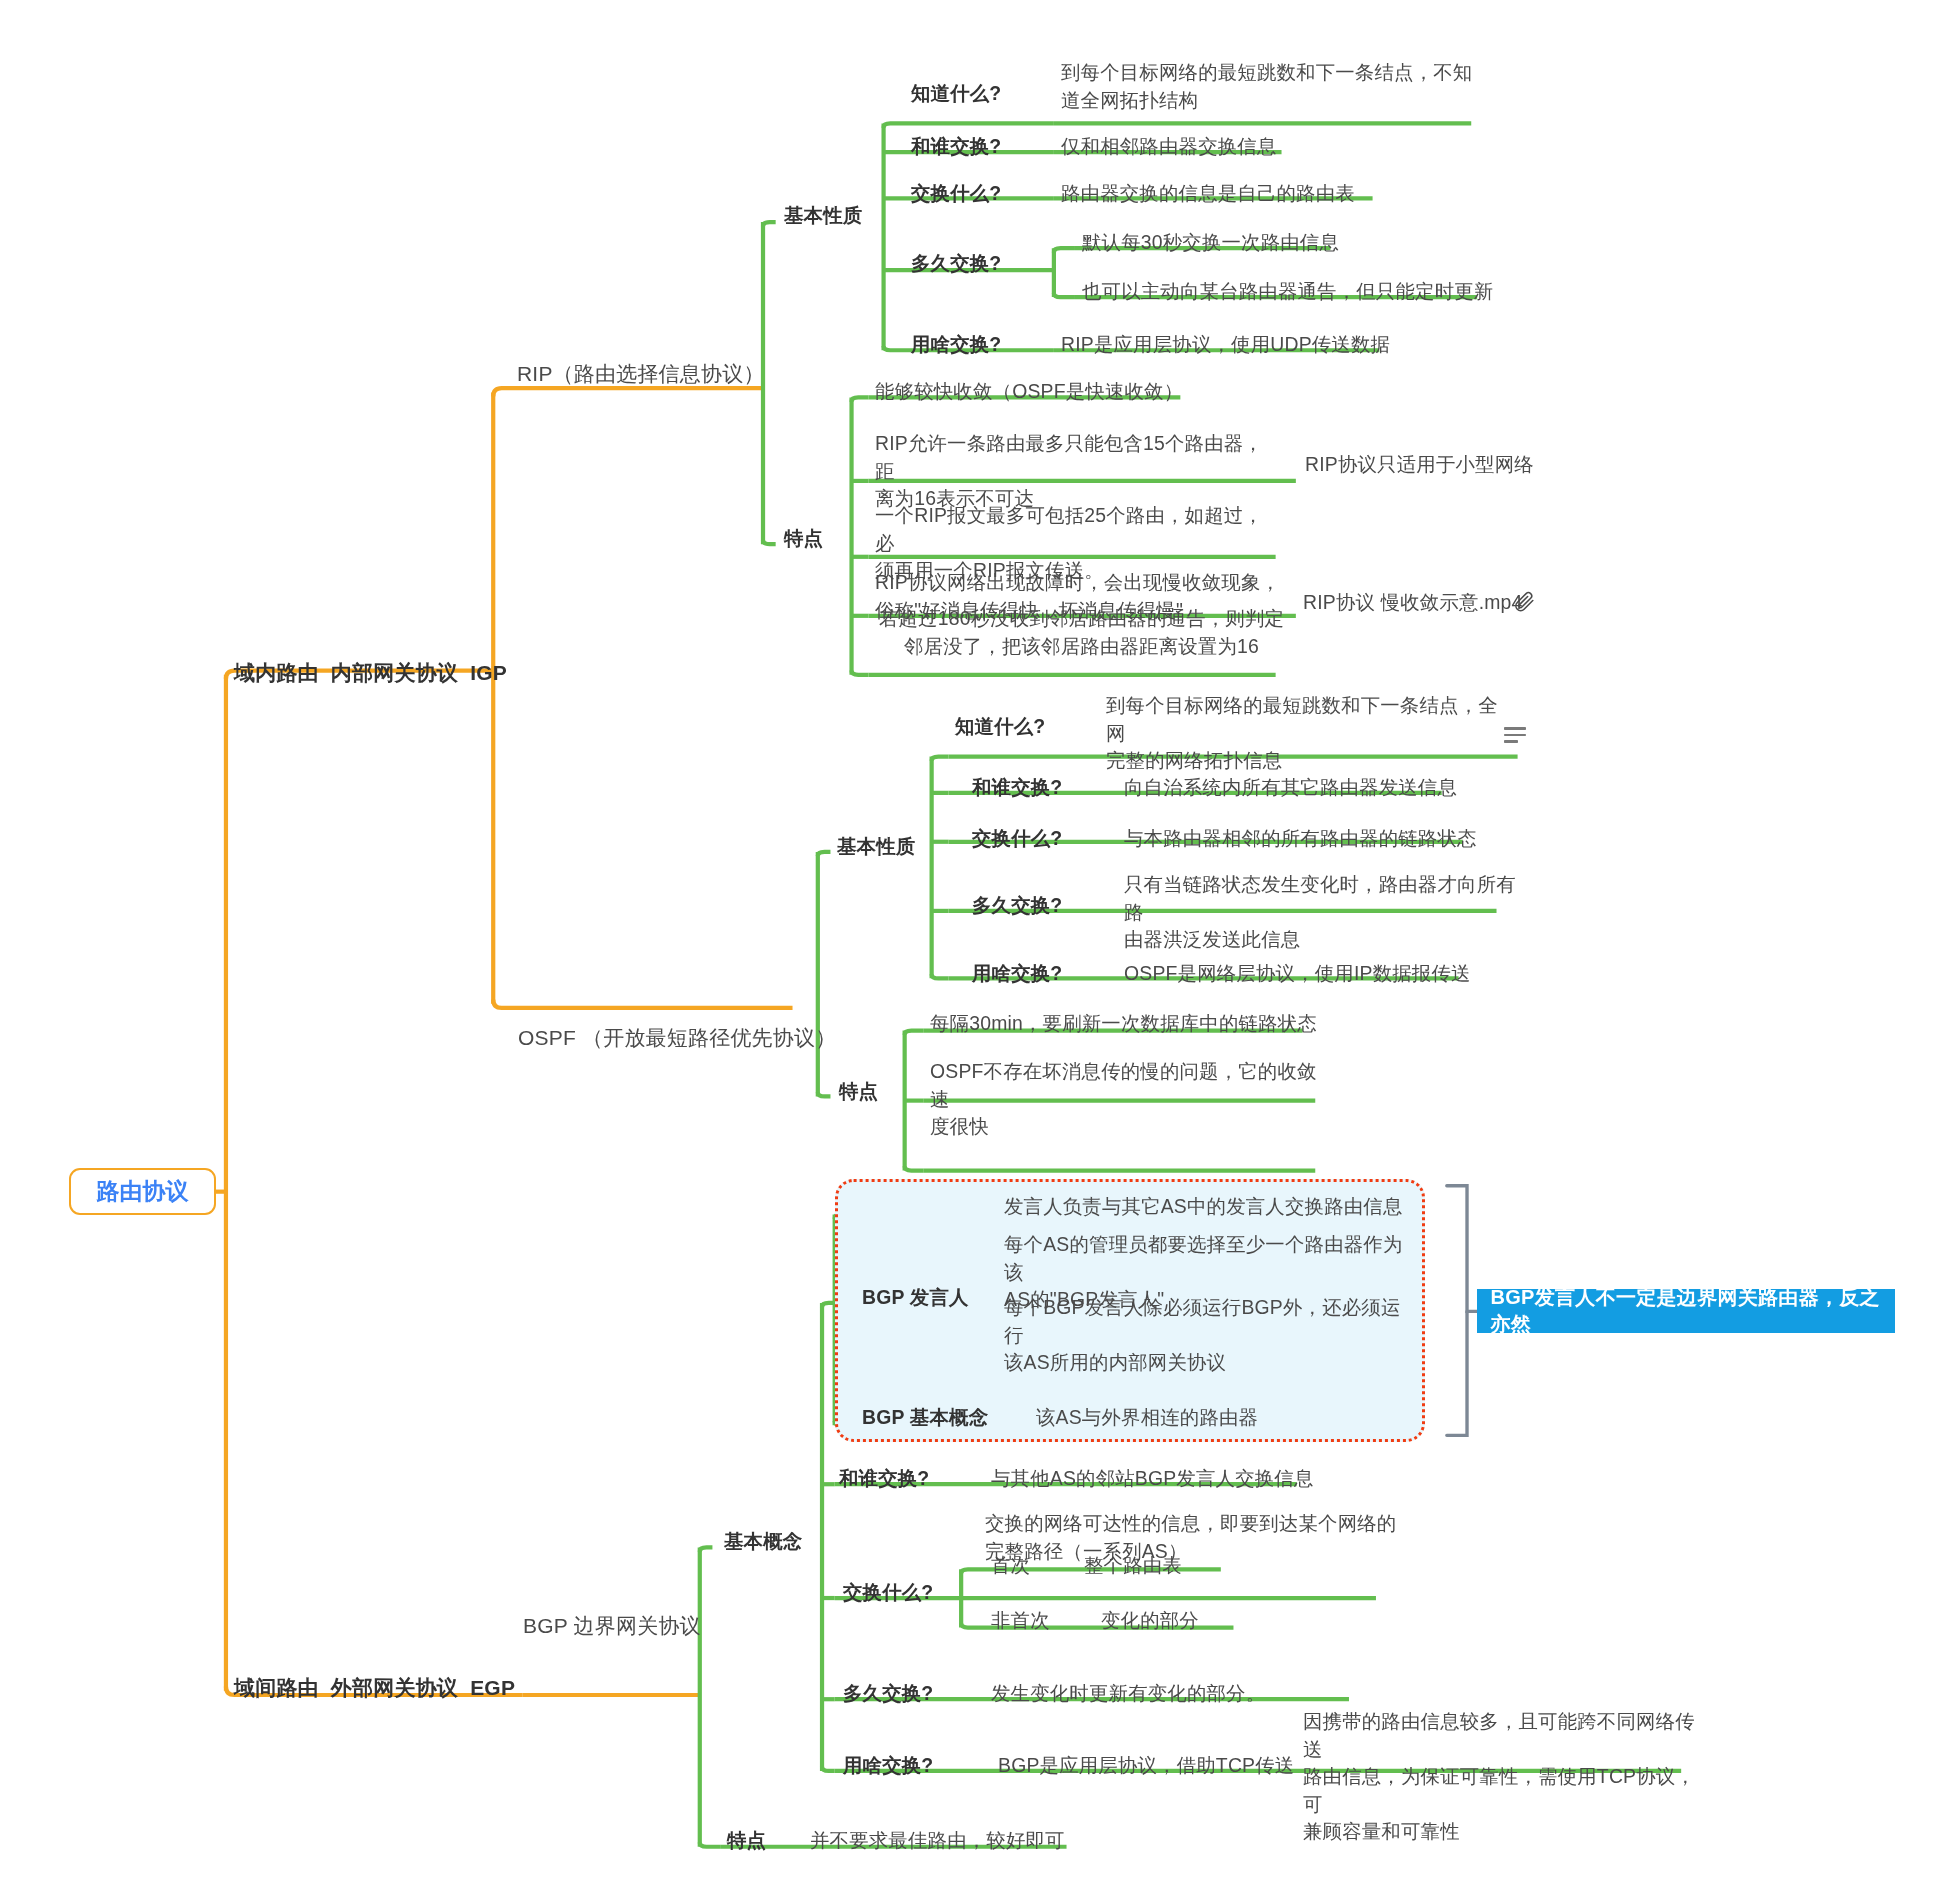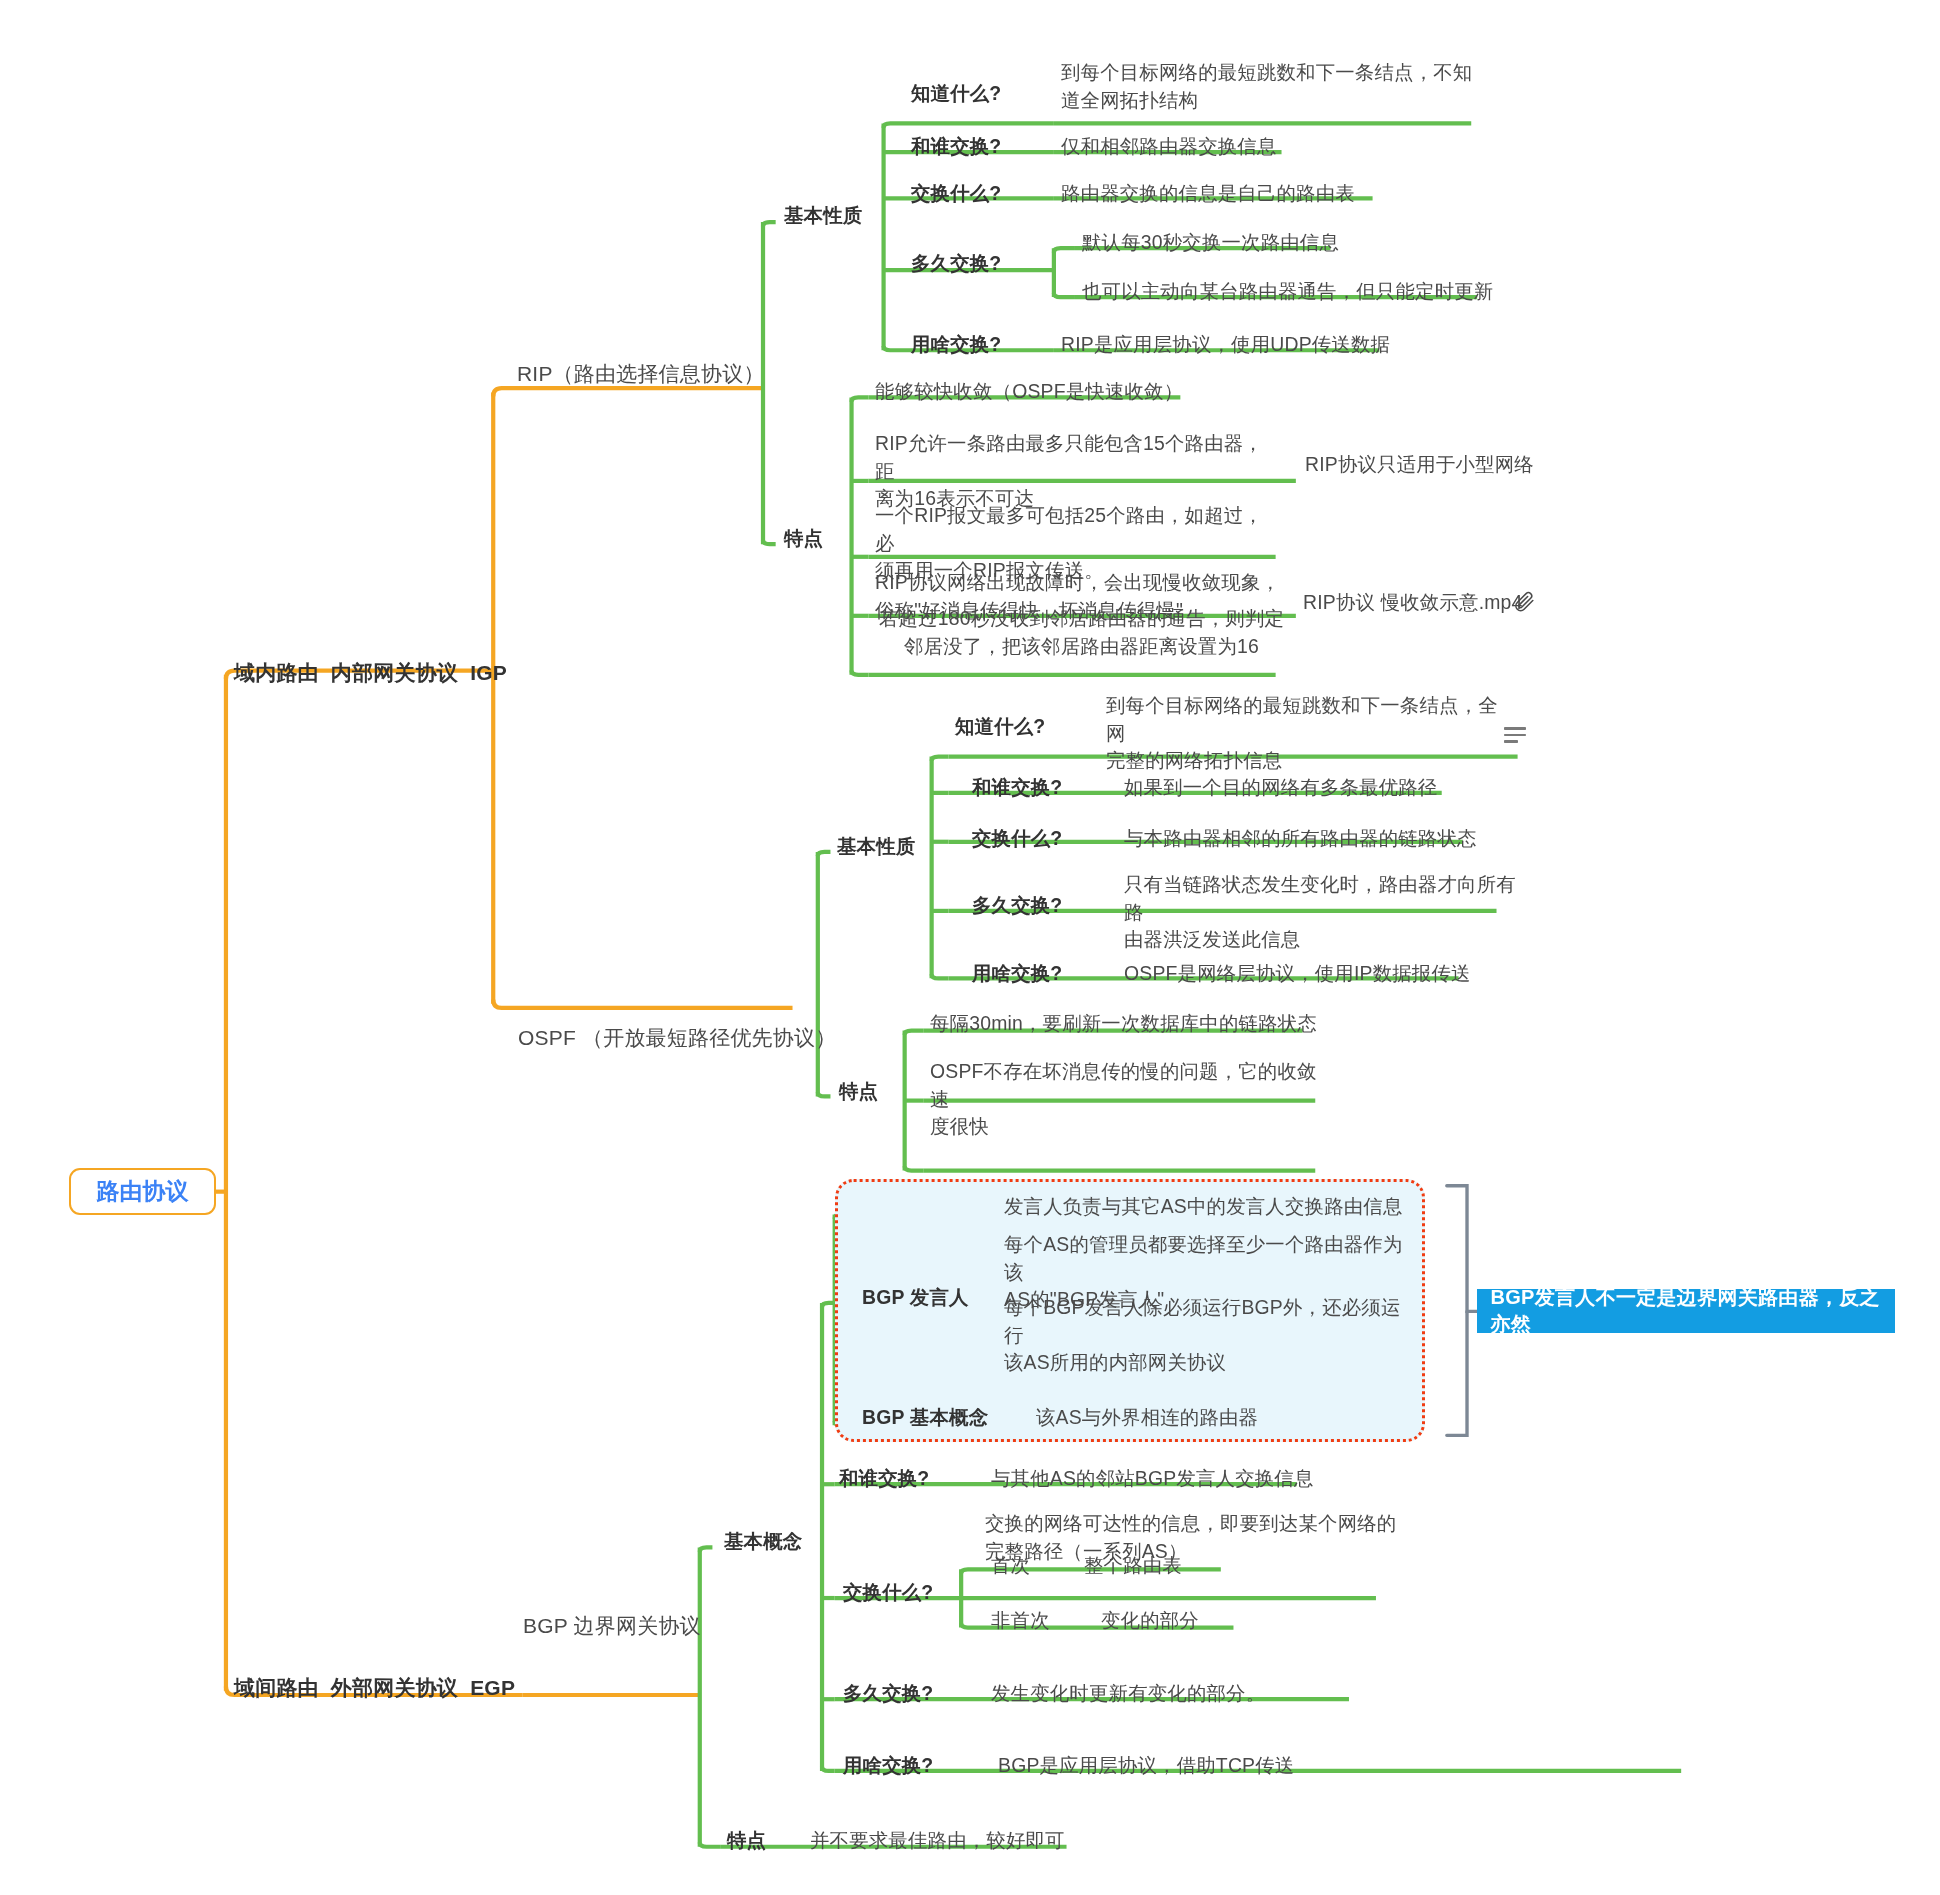--- a/index.html
+++ b/index.html
@@ -279,21 +279,21 @@
   <div class="node t-q" style="left:955px; top:713px;">知道什么?</div>
   <div class="node t-body" style="left:1106px; top:692px; width:405px;">到每个目标网络的最短跳数和下一条结点，全网
 完整的网络拓扑信息</div>
   <span class="icon note-icon" style="left:1504px; top:727px; width:22px;">
     <i></i>
       <i></i>
       <i></i>
   </span>
 
   <div class="node t-q" style="left:972px; top:774px;">和谁交换?</div>
-  <div class="node t-body" style="left:1124px; top:774px; width:422px;">如果到一个目的网络有多条最优路径</div>
+  <div class="node t-body" style="left:1124px; top:774px; width:422px;">向自治系统内所有其它路由器发送信息</div>
 
   <div class="node t-q" style="left:972px; top:825px;">交换什么?</div>
   <div class="node t-body" style="left:1124px; top:825px; width:422px;">与本路由器相邻的所有路由器的链路状态</div>
 
   <div class="node t-q" style="left:972px; top:892px;">多久交换?</div>
   <div class="node t-body" style="left:1124px; top:871px; width:405px;">只有当链路状态发生变化时，路由器才向所有路
 由器洪泛发送此信息</div>
 
   <div class="node t-q" style="left:972px; top:960px;">用啥交换?</div>
   <div class="node t-body" style="left:1124px; top:960px; width:422px;">OSPF是网络层协议，使用IP数据报传送</div>
@@ -332,18 +332,21 @@
   <div class="node t-body" style="left:1084px; top:1552px;">整个路由表</div>
 
   <div class="node t-body" style="left:991px; top:1607px;">非首次</div>
   <div class="node t-body" style="left:1101px; top:1607px;">变化的部分</div>
 
   <div class="node t-q" style="left:843px; top:1680px;">多久交换?</div>
   <div class="node t-body" style="left:991px; top:1680px; width:422px;">发生变化时更新有变化的部分。</div>
 
   <div class="node t-q" style="left:843px; top:1752px;">用啥交换?</div>
   <div class="node t-body" style="left:998px; top:1752px; width:379px;">BGP是应用层协议，借助TCP传送</div>
+  <div class="node t-body" style="left:1303px; top:1708px; width:405px;">因携带的路由信息较多，且可能跨不同网络传送
+路由信息，为保证可靠性，需使用TCP协议，可
+兼顾容量和可靠性</div>
 
   <div class="node t-cat" style="left:727px; top:1827px;">特点</div>
   <div class="node t-body" style="left:810px; top:1827px; width:354px;">并不要求最佳路由，较好即可</div>
 
 </div>
 
 
 </body></html>

